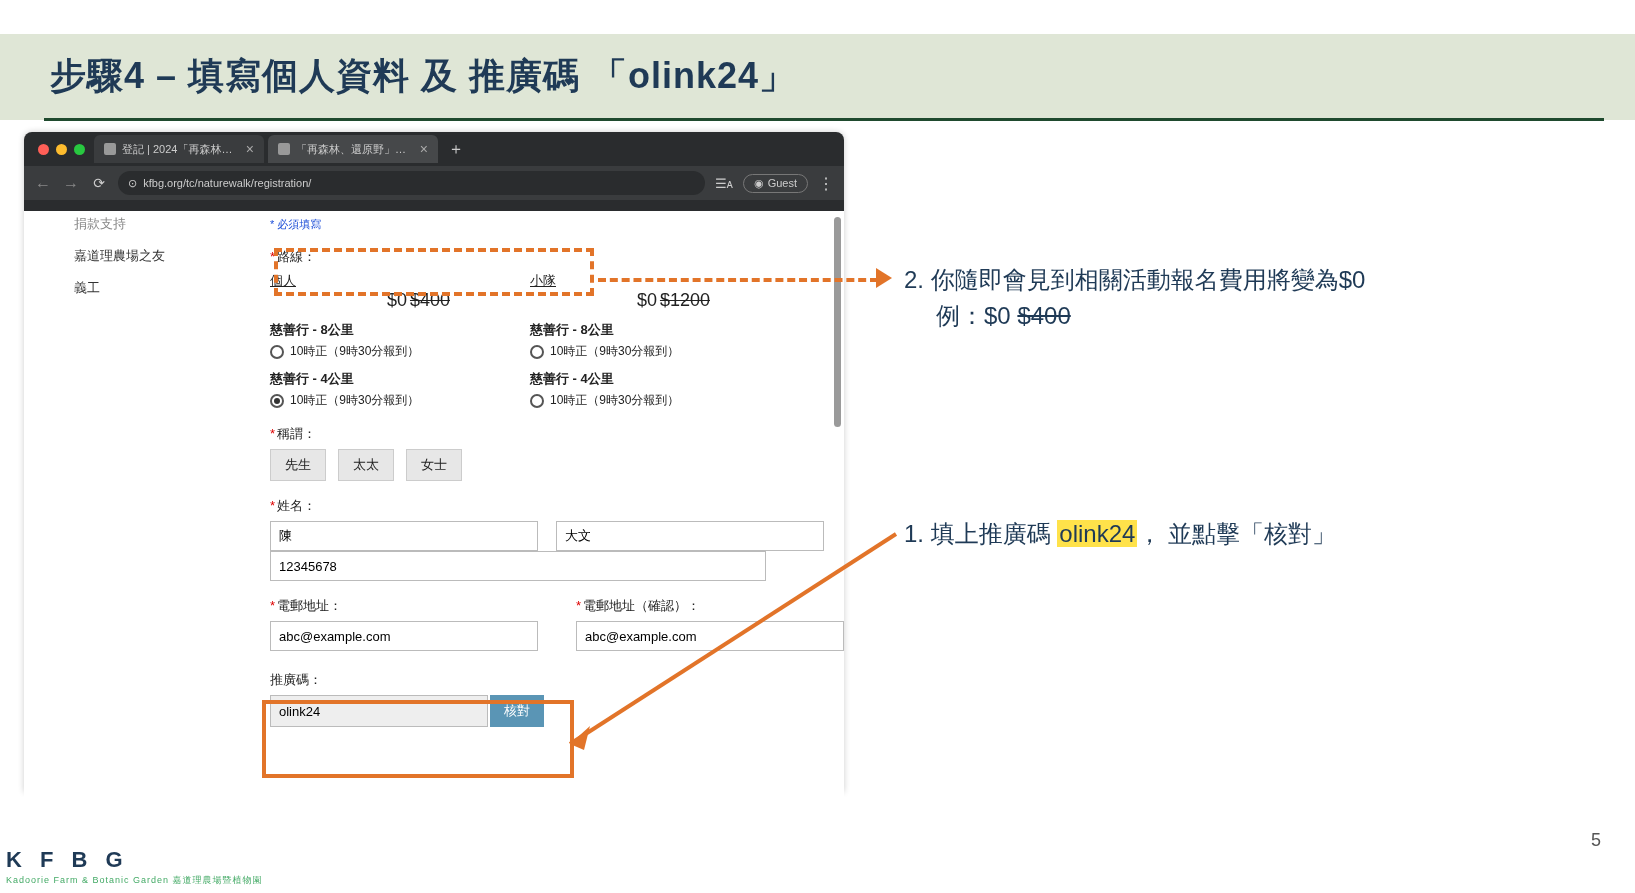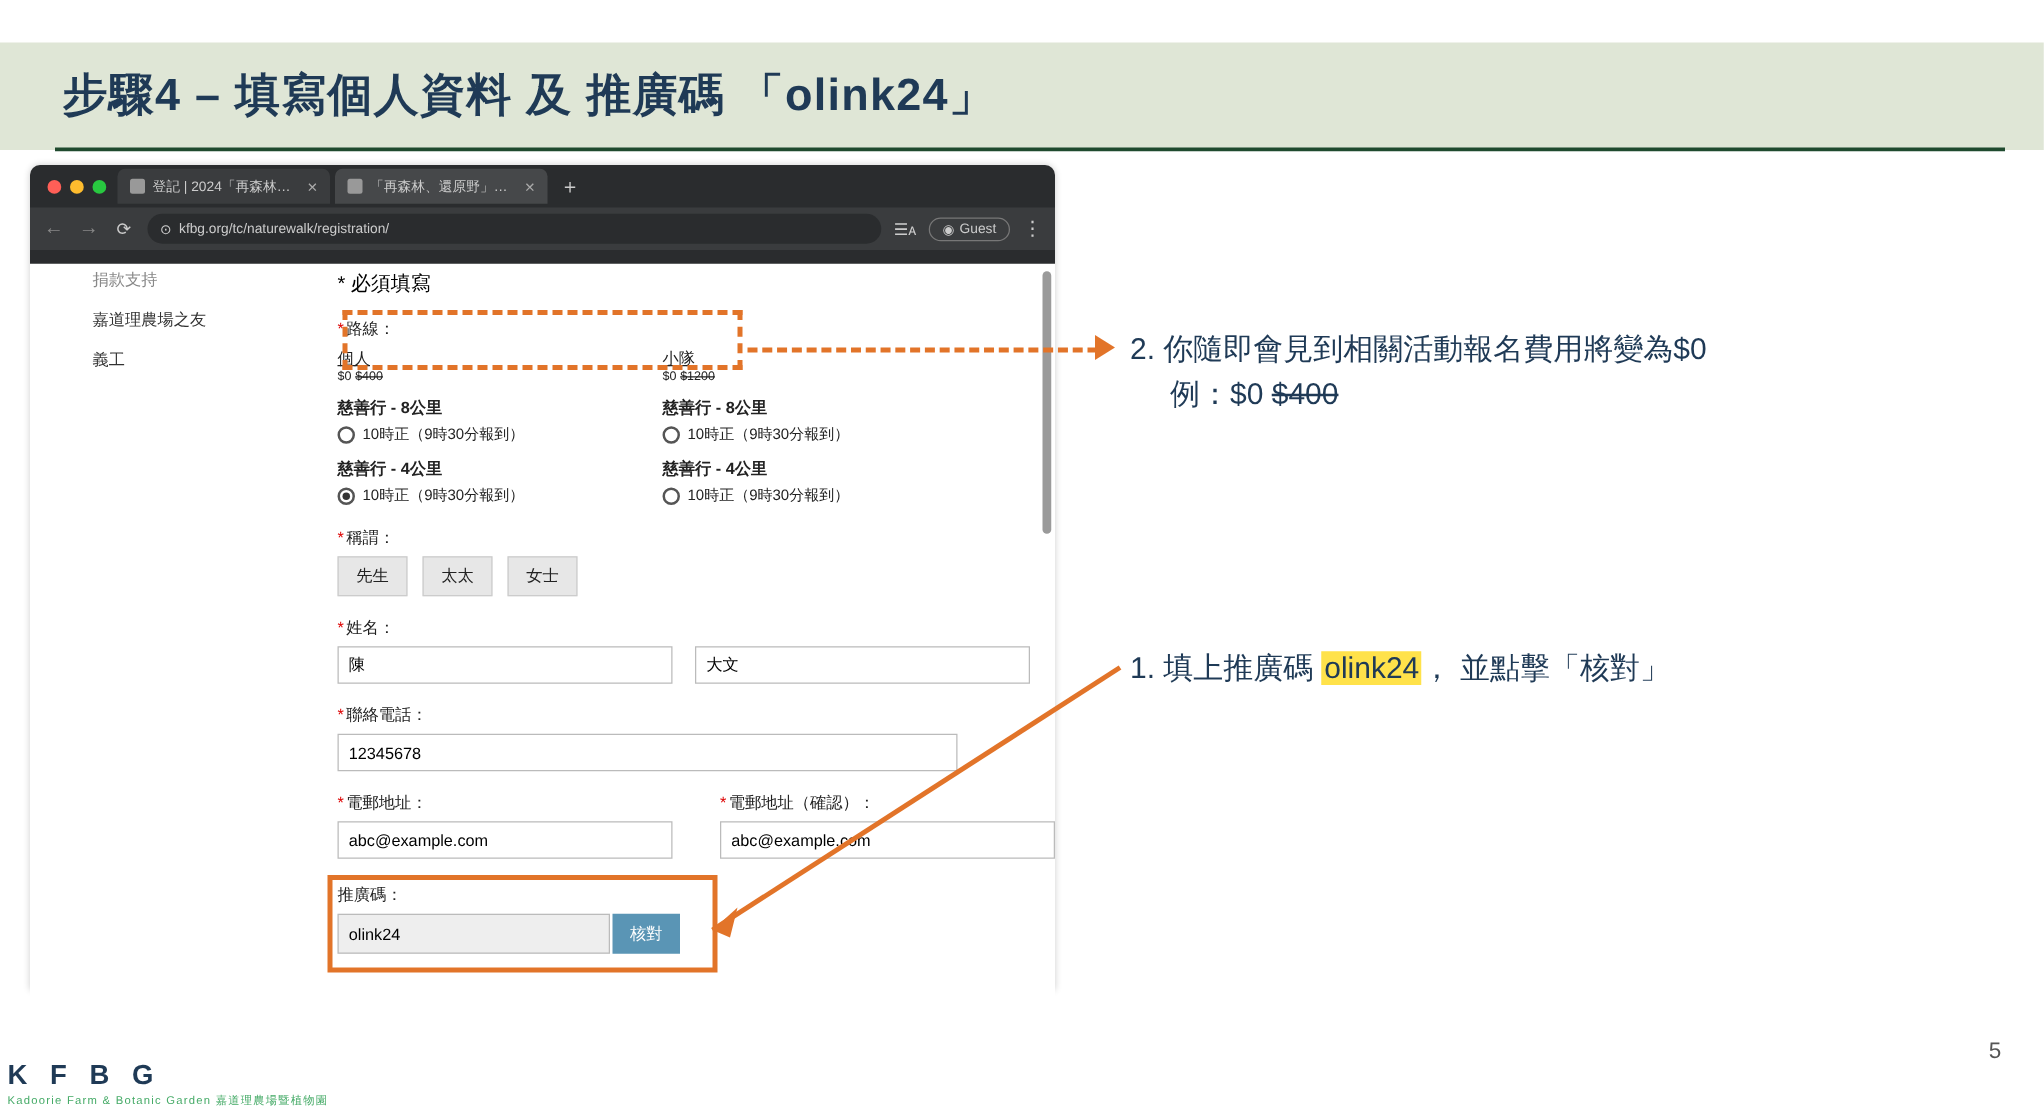--- a/index.html
+++ b/index.html
@@ -35,28 +35,28 @@
   .menu-dots { color: #ccc; font-size: 16px; }
 
   
   .viewport { position: absolute; left: 0; top: 79px; width: 100%; height: 592px; background: #fff; overflow: hidden; }
   .scrollbar { position: absolute; right: 3px; top: 6px; width: 7px; height: 210px; background: #9a9a9a; border-radius: 4px; }
 
   .sidebar { position: absolute; left: 50px; top: 4px; width: 120px; font-size: 13px; color: #333; }
   .sidebar div { margin-bottom: 14px; }
 
   .form { position: absolute; left: 246px; top: 6px; width: 560px; font-size: 13px; color: #222; }
-  .req-note { color: #000000; font-size: 16px; }
+  .req-note { color: #1d4ed8; font-size: 11px; }
   .label { margin-top: 16px; margin-bottom: 6px; }
   .label .star { color: #d00; margin-right: 2px; }
 
   .route-row { display: flex; gap: 80px; }
   .route-col { width: 180px; }
   .route-head { text-decoration: underline; font-size: 13px; }
-  .route-price { font-size: 10px; }
+  .route-price { font-size: 18px; text-align: right; }
   .route-price .old { text-decoration: line-through; margin-left: 3px; }
 
   .sub-head { font-weight: bold; margin-top: 10px; }
   .radio-row { display: flex; align-items: center; gap: 6px; margin-top: 4px; font-size: 12px; }
   .radio { width: 14px; height: 14px; border: 2px solid #555; border-radius: 50%; display: inline-flex; align-items: center; justify-content: center; }
   .radio.checked::after { content: ""; width: 6px; height: 6px; background: #333; border-radius: 50%; }
 
   .salute-row { display: flex; gap: 12px; }
   .salute-btn { background: #e7e7e7; border: 1px solid #ccc; padding: 6px 14px; font-size: 13px; }
 
@@ -183,21 +183,20 @@
         <div class="salute-btn">太太</div>
         <div class="salute-btn">女士</div>
       </div>
 
       <div class="label"><span class="star">*</span><span>姓名：</span></div>
       <div class="name-row">
         <input class="textbox tb-134" value="陳" style="">
         <input class="textbox tb-134" value="大文" style="">
       </div>
 
-      <div class="label"><span class="star">*</span><span>聯絡電話：</span></div>
       <input class="textbox tb-full" value="12345678" style="">
 
       <div class="email-row" style="margin-top:16px;">
         <div style="width:268px;">
           <div class="label" style="margin-top:0;"><span class="star">*</span><span>電郵地址：</span></div>
           <input class="textbox tb-134" value="abc@example.com" style="">
         </div>
         <div style="width:268px;margin-left:20px;">
           <div class="label" style="margin-top:0;"><span class="star">*</span><span>電郵地址（確認）：</span></div>
           <input class="textbox tb-134" value="abc@example.com" style="">

